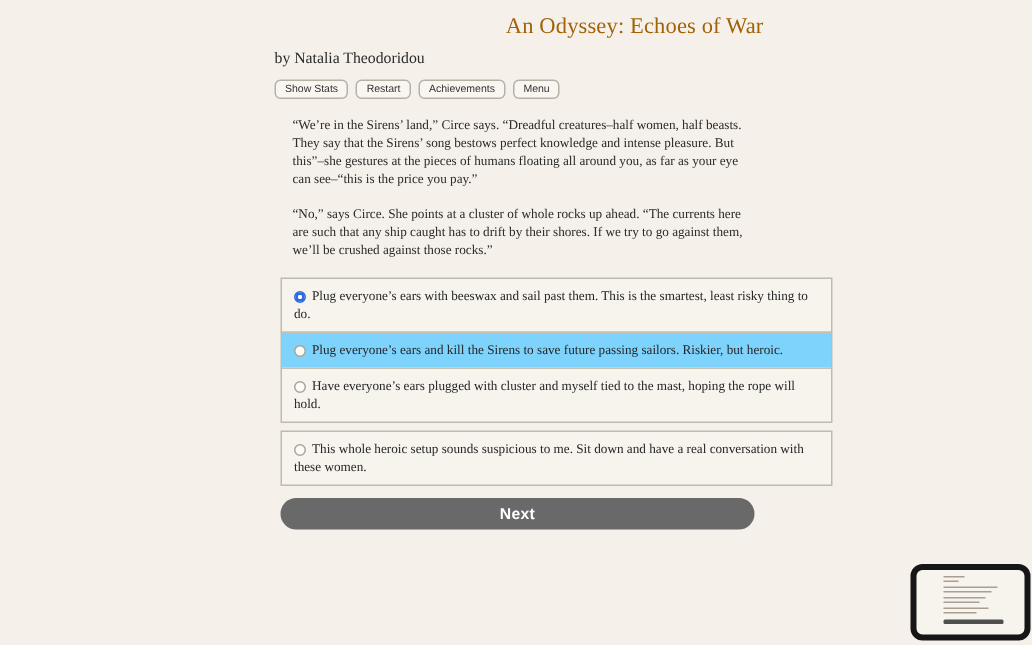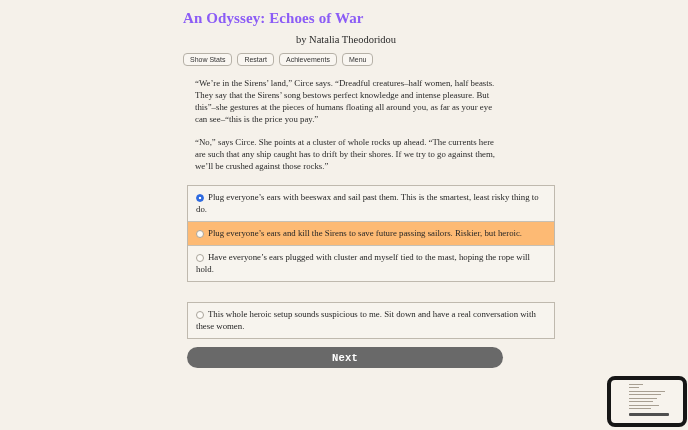--- a/index.html
+++ b/index.html
@@ -11,30 +11,30 @@
     font-family: "Liberation Serif", serif;
   }
   .content {
     position: absolute;
     left: 183px; top: 10px;
     width: 326px;
     color: #232323;
   }
   .title {
     font-size: 15px;
-    font-weight: 700;
-    color: #8b5cf6;
+    font-weight: 400;
+    color: #a16207;
     margin: 0;
     letter-spacing: 0.1px;
+    text-align: right;
   }
   .byline {
     font-size: 10.5px;
     margin-top: 7px;
     color: #2a2a2a;
-    text-align: center;
   }
   .toolbar { margin-top: 8px; display: flex; gap: 5px; }
   .toolbar button {
     font-family: "Liberation Sans", sans-serif;
     font-size: 7px;
     color: #333;
     background: #f9f6f1;
     border: 1px solid #b6b1a7;
     border-radius: 4px;
     padding: 2px 6px 2px 6px;
@@ -46,31 +46,31 @@
     line-height: 12px;
     margin: 11px 12px;
     color: #2a2a2a;
   }
   .choices { margin: 13px 0 0 4px; width: 368px; }
   .choice-group {
     border: 1px solid #bfb9ae;
     background: #f7f4ee;
     box-sizing: border-box;
   }
-  .choice-group.second { margin-top: 20px; }
+  .choice-group.second { margin-top: 5px; }
   .choice {
     display: block;
     padding: 5px 8px 6px 8px;
     font-size: 8.8px;
     line-height: 12px;
     cursor: pointer;
     color: #262626;
   }
   .choice + .choice { border-top: 1px solid #c6c0b5; }
-  .choice.alt { background: #fdba74; }
+  .choice.alt { background: #7dd3fc; }
   .radio {
     display: inline-block;
     width: 8px; height: 8px;
     border-radius: 50%;
     border: 1px solid #a9a49a;
     background: #fdfbf7;
     vertical-align: -1.5px;
     margin-right: 4px;
     box-sizing: border-box;
   }
@@ -79,21 +79,21 @@
     background: radial-gradient(circle at center, #ffffff 0, #ffffff 1.3px, #2e6ae0 1.6px);
   }
   .next {
     display: block;
     margin: 8px 0 0 4px;
     width: 316px; height: 21px;
     border: none;
     border-radius: 11px;
     background: #696969;
     color: #ffffff;
-    font-family: Liberation Mono, monospace;
+    font-family: Liberation Sans, sans-serif;
     font-size: 10.5px;
     font-weight: bold;
     letter-spacing: 0.2px;
     cursor: pointer;
   }
   .pip {
     position: absolute;
     left: 607px; top: 376px;
     width: 80px; height: 51px;
     box-sizing: border-box;

